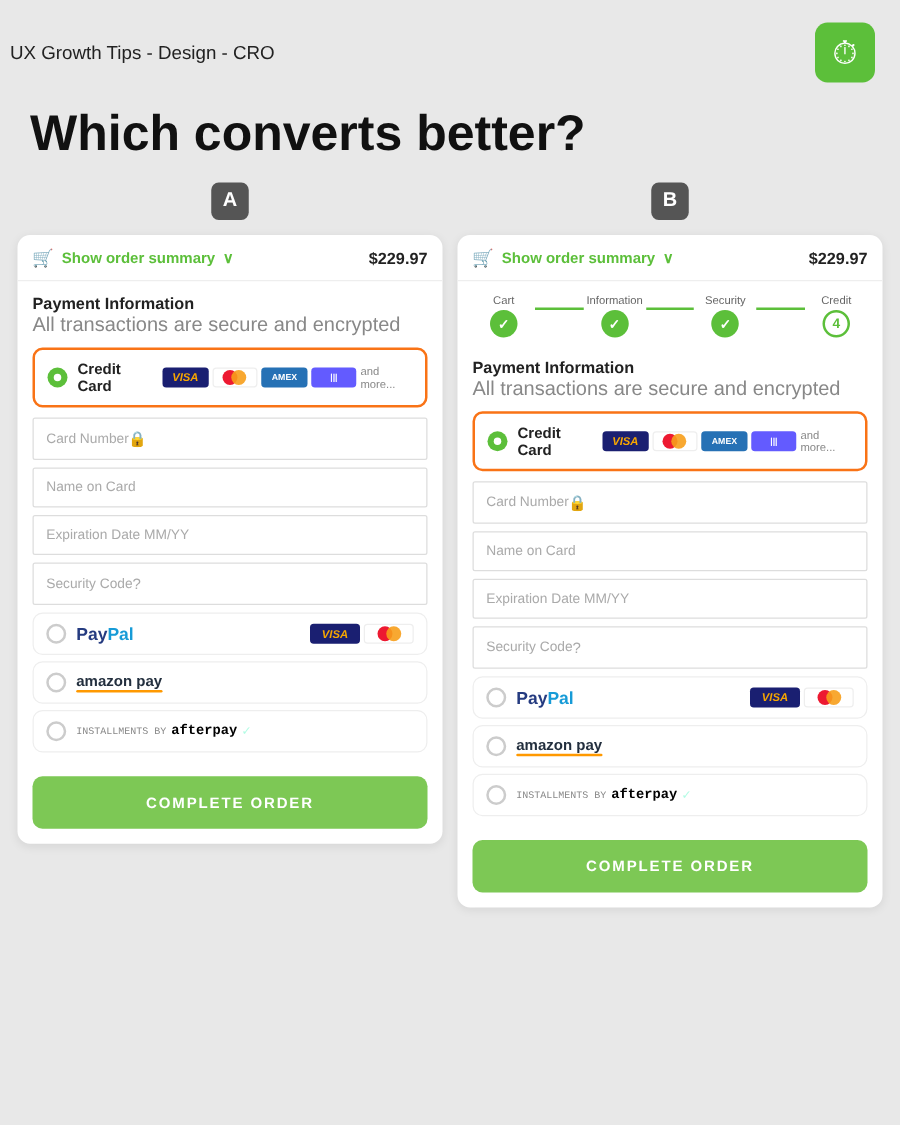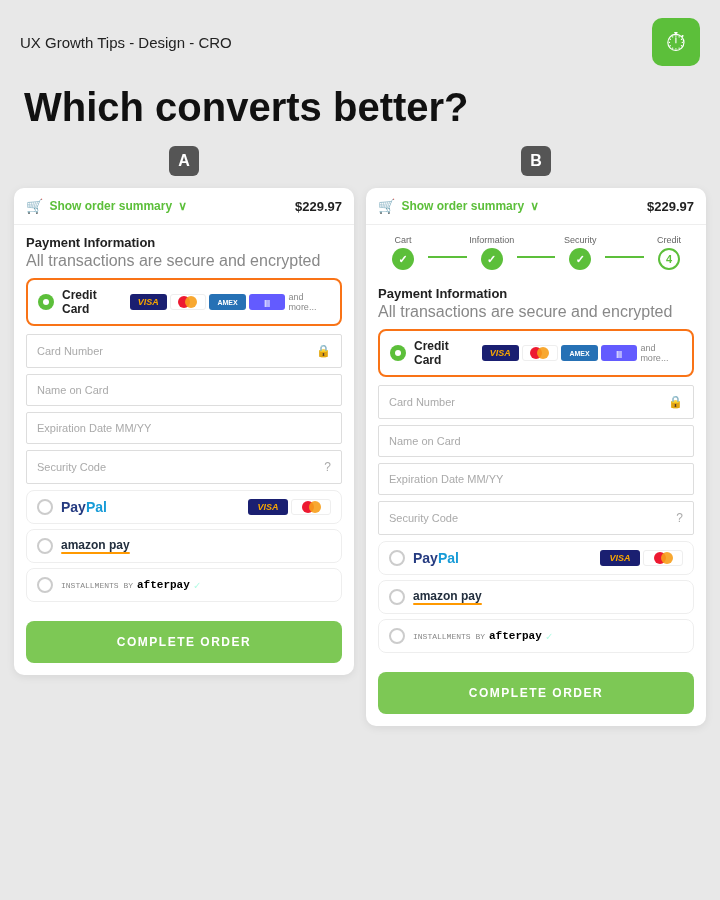--- a/index.html
+++ b/index.html
@@ -8,21 +8,21 @@
       font-family: -apple-system, BlinkMacSystemFont, 'Segoe UI', sans-serif;
       width: 720px;
       min-height: 900px;
       position: relative;
     }
 
     .top-bar {
       display: flex;
       align-items: center;
       justify-content: space-between;
-      padding: 18px 20px 10px 20px;
+      padding: 18px 20px 10px 8px;
     }
 
     .top-bar-title {
       font-size: 15px;
       color: #222;
       font-weight: 400;
     }
 
     .timer-icon {
       background: #5cbf3a;
@@ -102,21 +102,21 @@
 
     .order-summary-price {
       font-size: 13px;
       font-weight: 600;
       color: #222;
     }
 
     
     .progress-steps {
       display: flex;
-      align-items: flex-end;
+      align-items: center;
       justify-content: center;
       padding: 10px 12px 6px 12px;
       gap: 0;
     }
 
     .step-item {
       display: flex;
       flex-direction: column;
       align-items: center;
       gap: 3px;
@@ -268,21 +268,20 @@
     }
 
     
     .form-field {
       border: 1px solid #ddd;
       border-radius: 2px;
       padding: 9px 10px;
       margin-bottom: 6px;
       display: flex;
       align-items: center;
-      justify-content: space-between;
     }
 
     .field-placeholder {
       font-size: 11px;
       color: #aaa;
     }
 
     .field-icon {
       font-size: 12px;
       color: #aaa;

